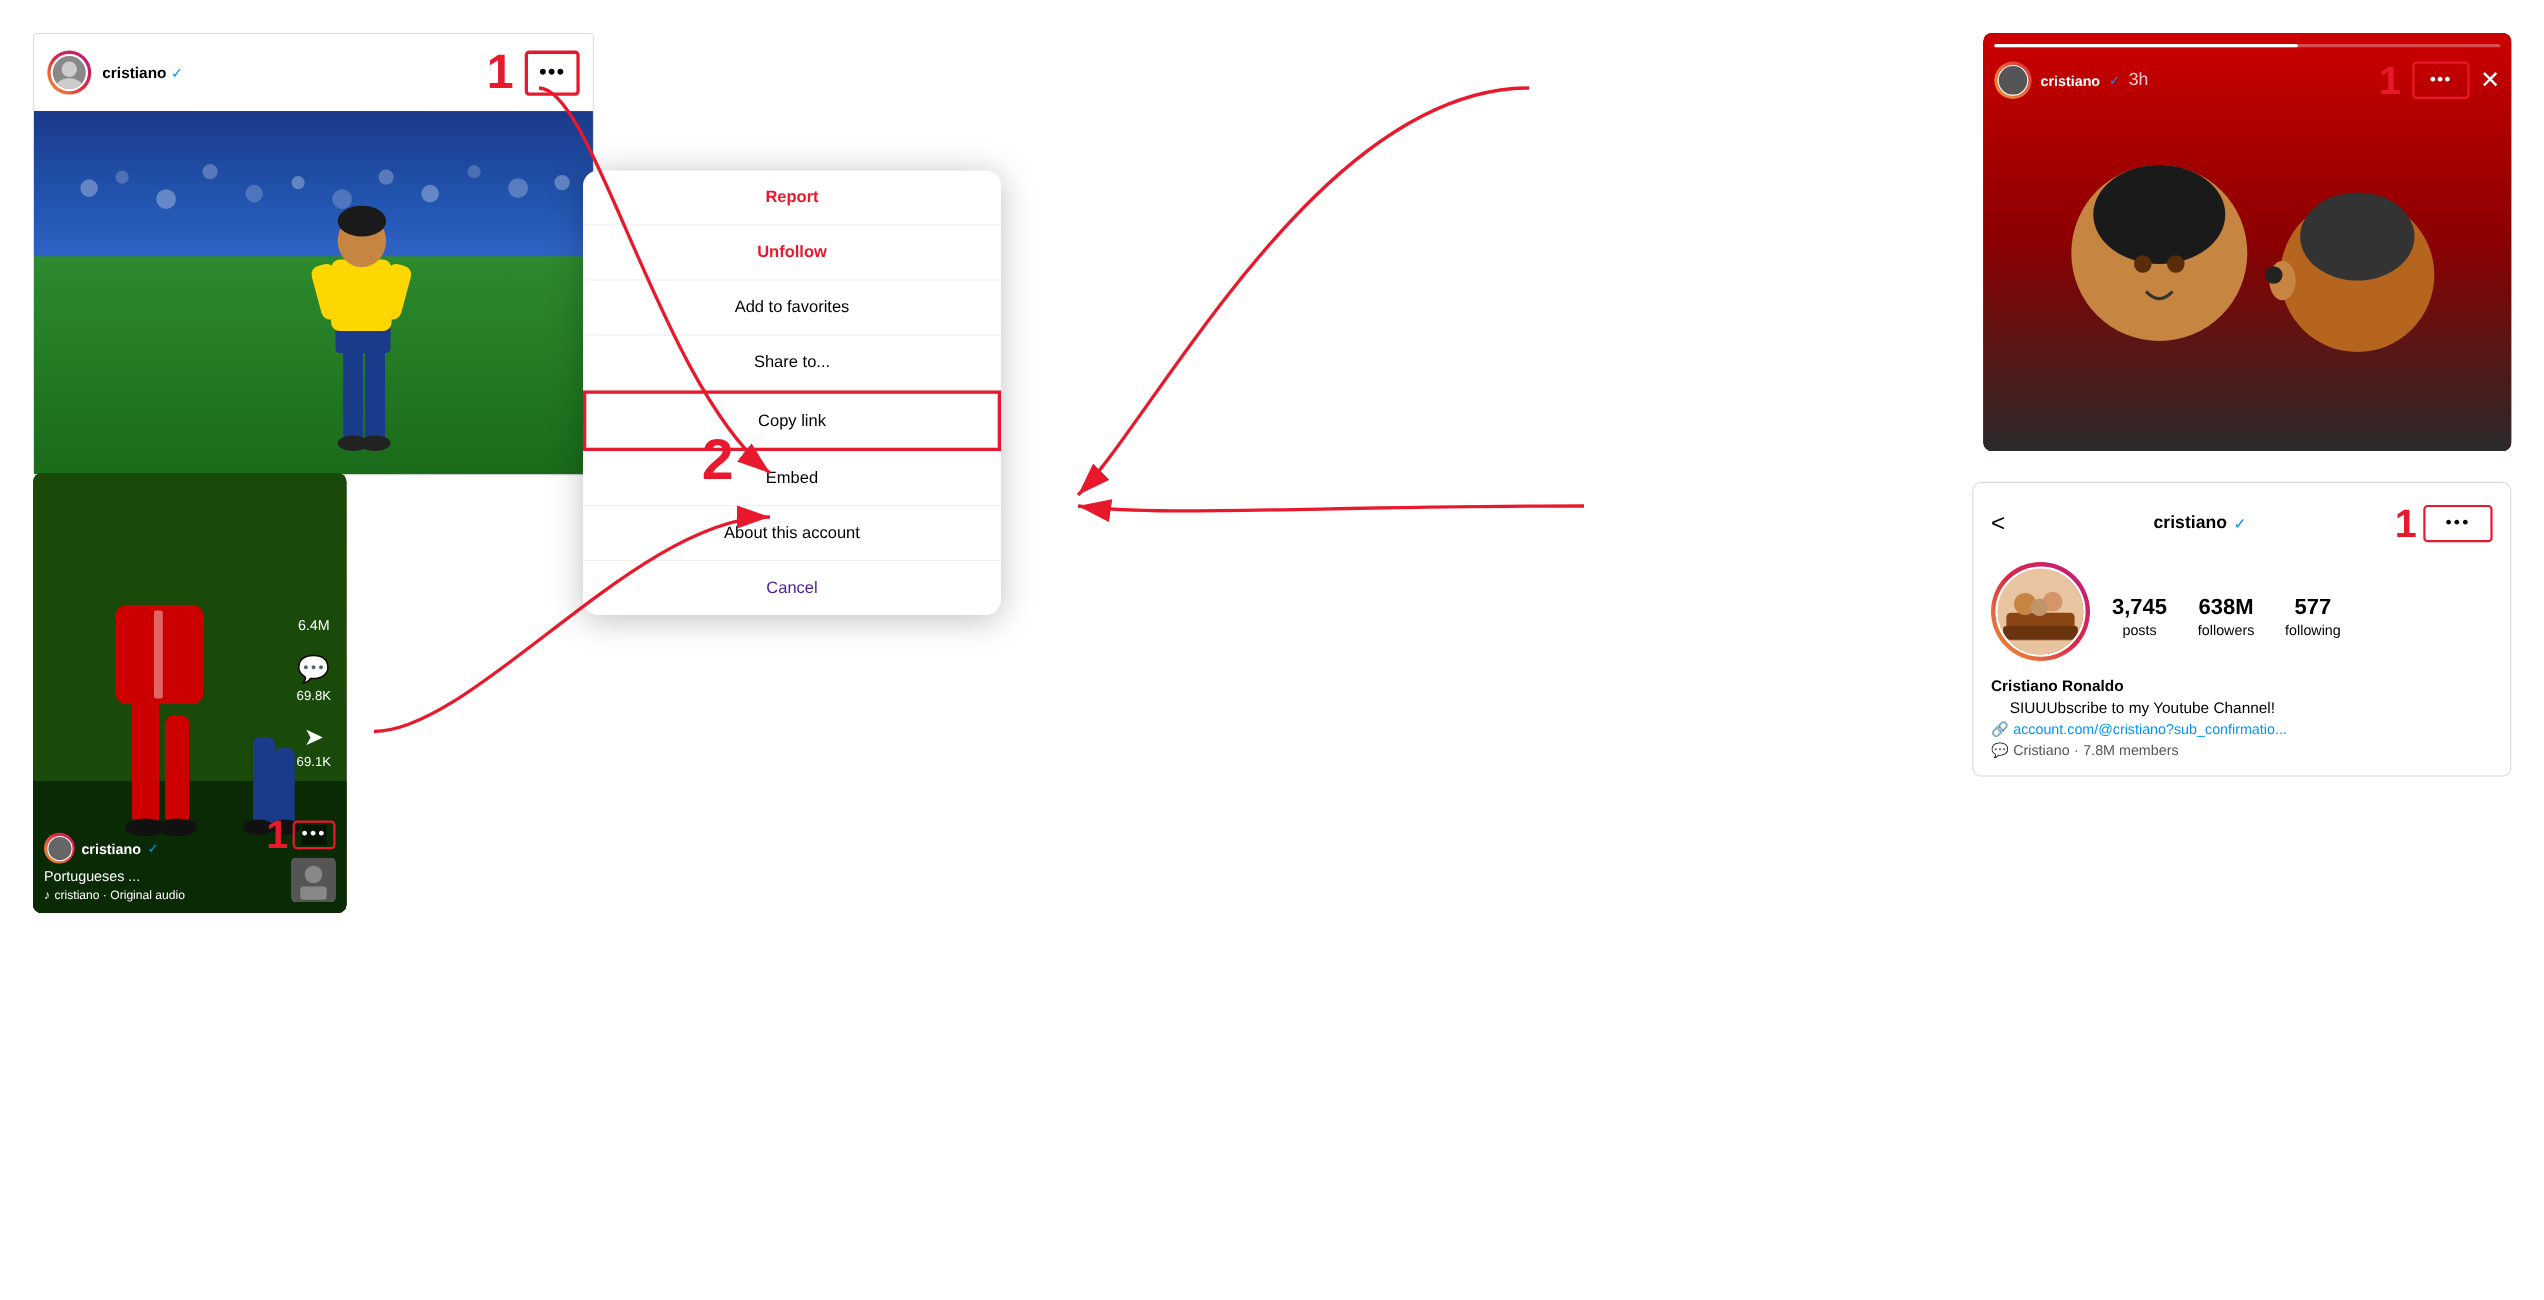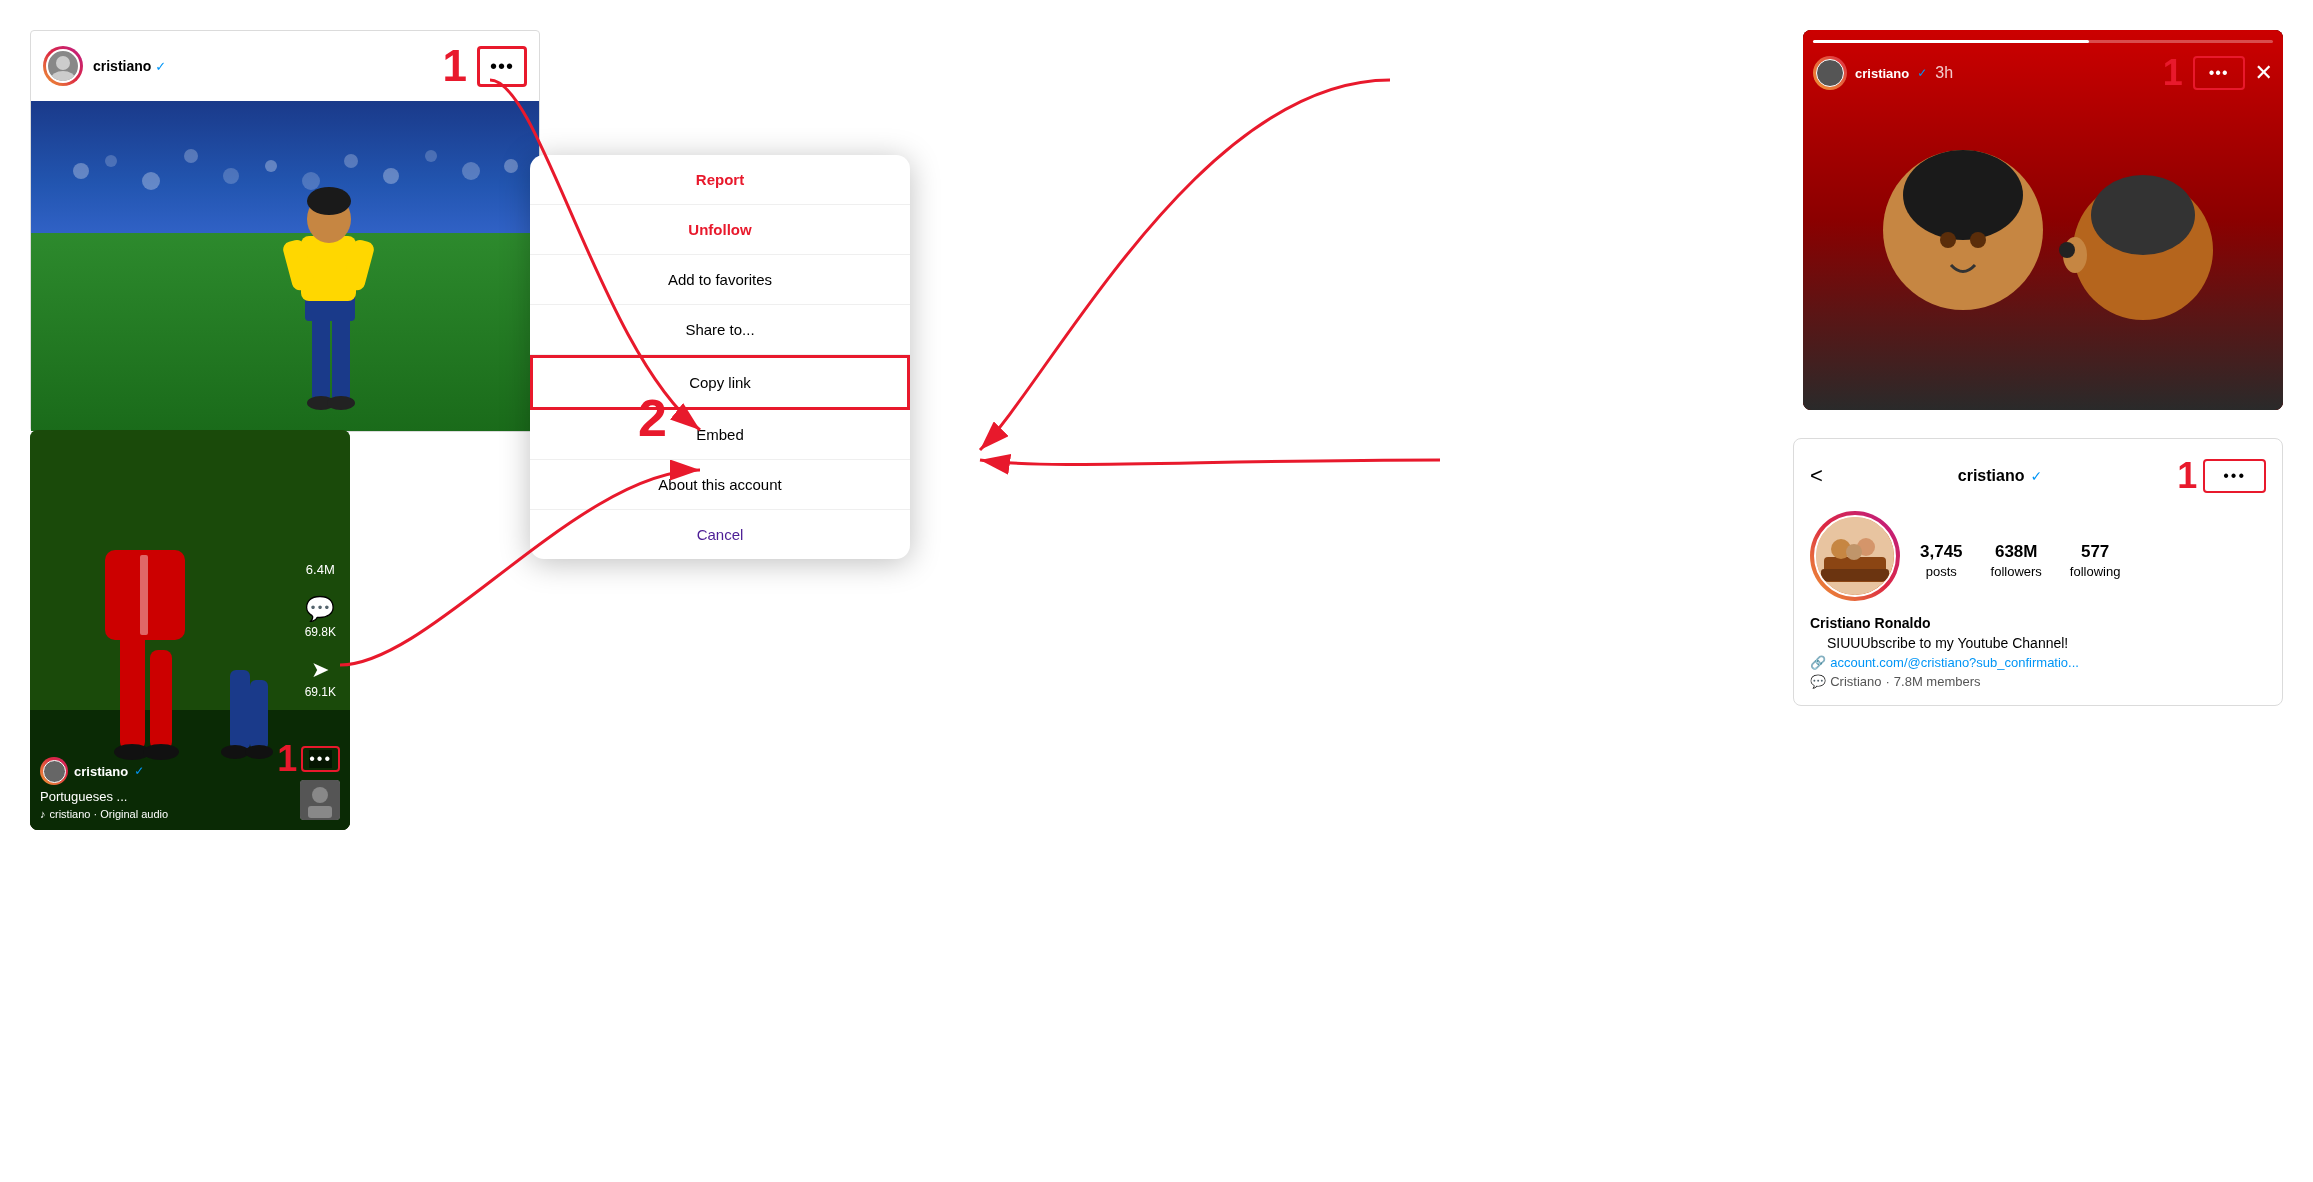--- a/index.html
+++ b/index.html
@@ -350,21 +350,21 @@
     }
     .profile-counts {
       display: flex;
       gap: 30px;
       padding-top: 10px;
     }
     .profile-count-item {
       text-align: center;
     }
     .profile-count-num {
-      font-size: 17px;
+      font-size: 20px;
       font-weight: 600;
       color: #000;
       display: block;
     }
     .profile-count-label {
       font-size: 13px;
       color: #000;
     }
     .profile-name {
       font-size: 14px;
@@ -476,21 +476,21 @@
       <circle cx="280" cy="70" r="9" fill="#fff" opacity="0.2"></circle>
       <circle cx="320" cy="50" r="7" fill="#fff" opacity="0.25"></circle>
       <circle cx="360" cy="65" r="8" fill="#fff" opacity="0.3"></circle>
       <circle cx="400" cy="45" r="6" fill="#fff" opacity="0.2"></circle>
       <circle cx="440" cy="60" r="9" fill="#fff" opacity="0.25"></circle>
       <circle cx="480" cy="55" r="7" fill="#fff" opacity="0.3"></circle>
     </svg>
   </div>
 </div>
 
-<div style="position:absolute; top:430px; left:30px; width:320px; height:400px; background: linear-gradient(180deg, #2d5a1b 0%, #1a3a0a 30%, #0a1a05 60%, #3a1a0a 100%); border-radius:8px; overflow:hidden;">
+<div style="position:absolute; top:430px; left:30px; width:285px; height:400px; background: linear-gradient(180deg, #2d5a1b 0%, #1a3a0a 30%, #0a1a05 60%, #3a1a0a 100%); border-radius:8px; overflow:hidden;">
   <div class="reel-overlay"></div>
 
   <svg style="position:absolute; top:0; left:0;" width="320" height="400" viewBox="0 0 320 400">
     <rect width="320" height="400" fill="#1a4a0a"></rect>
 
     <rect y="280" width="320" height="120" fill="#0a2a05"></rect>
 
     <rect x="90" y="200" width="25" height="120" fill="#cc0000" rx="8"></rect>
     <rect x="120" y="220" width="22" height="100" fill="#cc0000" rx="8"></rect>
 

